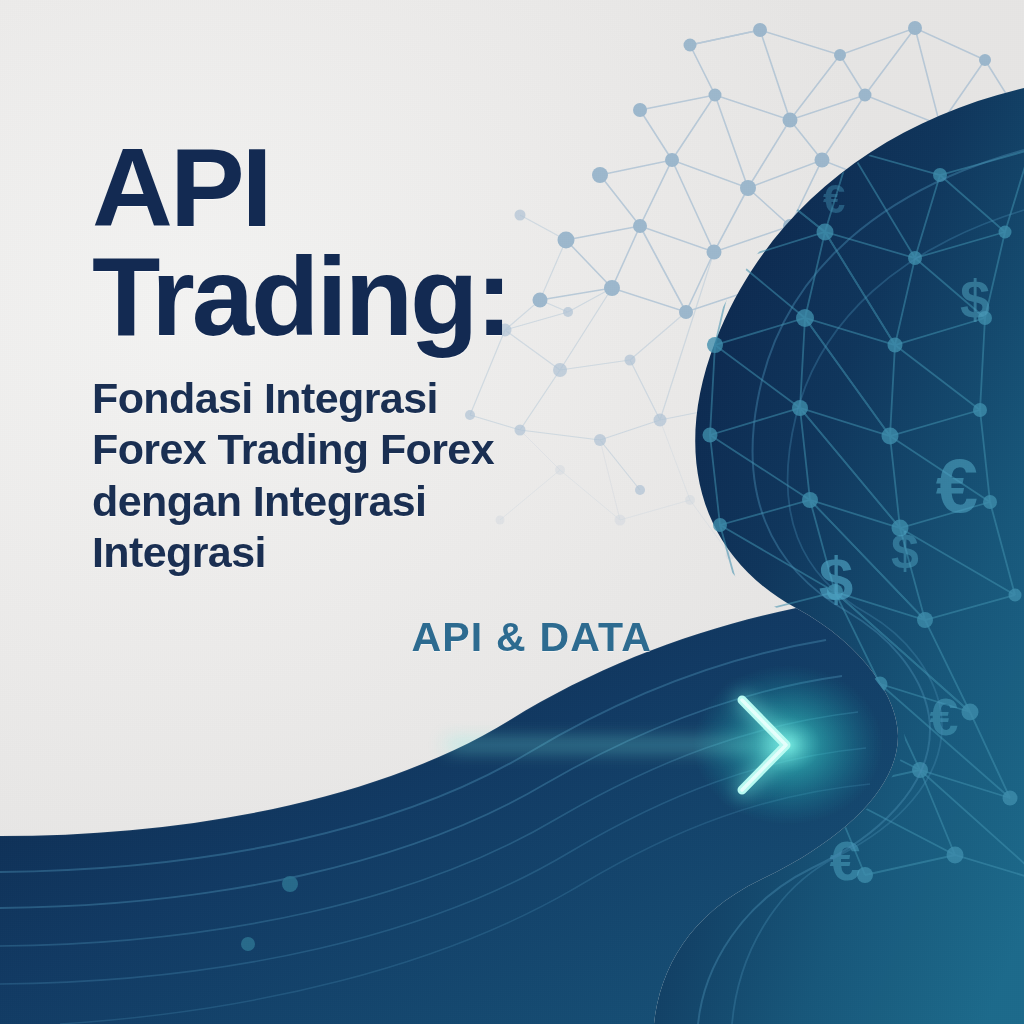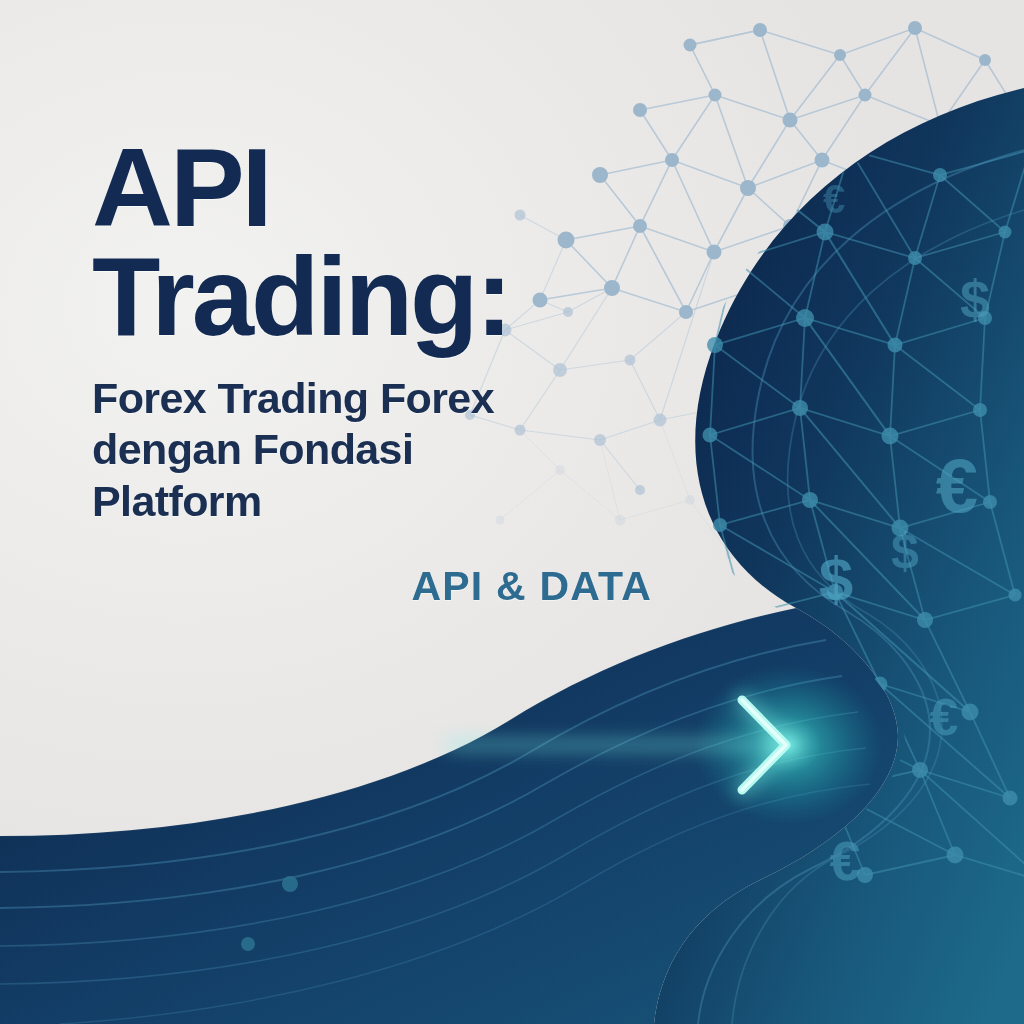--- a/index.html
+++ b/index.html
@@ -375,20 +375,21 @@
   </div>
 
   <div class="bg-noise"></div>
 
   <div class="text-block">
     <h1 class="headline">
       <span class="l1">API</span>
       <span class="l2">Trading:</span>
     </h1>
     <p class="subhead">
+      <span>Fondasi Integrasi</span>
       <span>Forex Trading Forex</span>
-      <span>dengan Fondasi</span>
-      <span>Platform</span>
+      <span>dengan Integrasi</span>
+      <span>Integrasi</span>
     </p>
     <p class="eyebrow">API &amp; DATA</p>
   </div>
 
 </div>
 
 </body></html>

